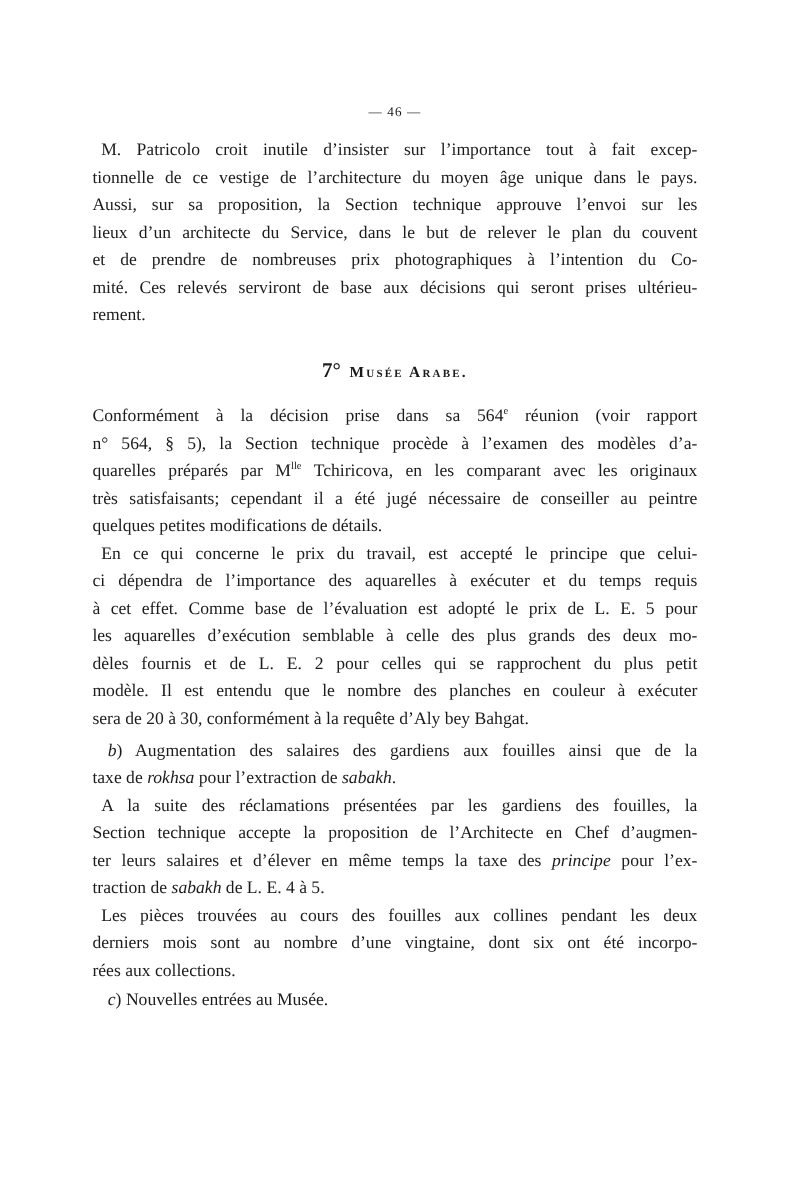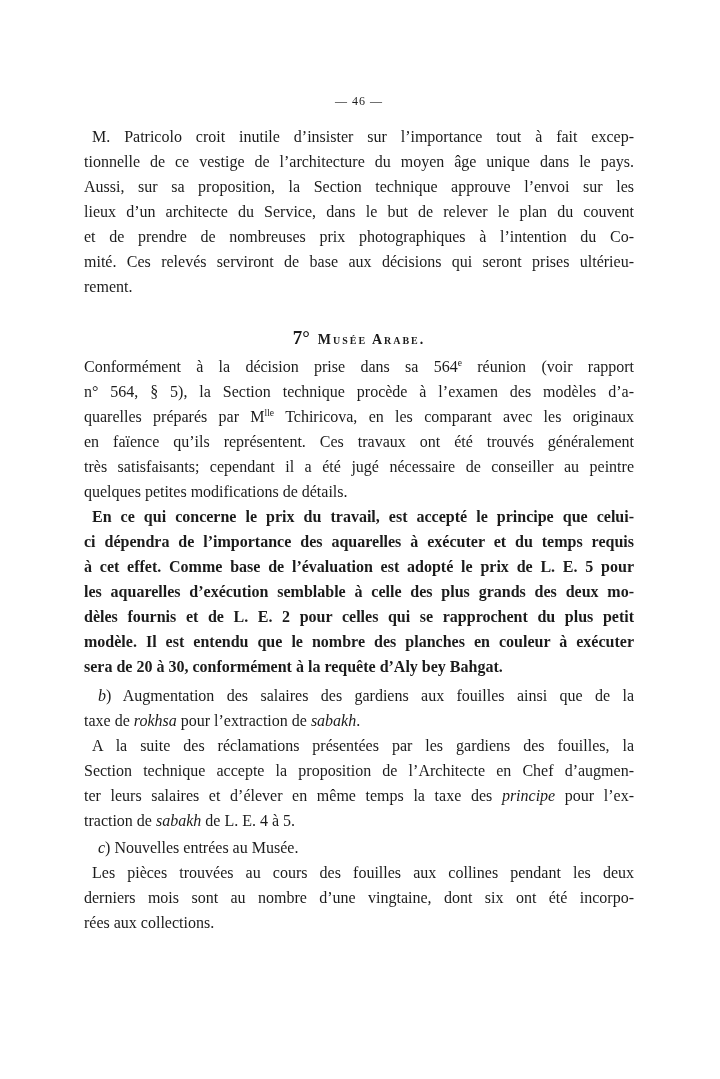--- a/index.html
+++ b/index.html
@@ -57,49 +57,48 @@
       <div class="block paragraph" style="margin-top: 10px;">
         <div class="line fill indent">M. Patricolo croit inutile d’insister sur l’importance tout à fait excep-</div>
         <div class="line fill">tionnelle de ce vestige de l’architecture du moyen âge unique dans le pays.</div>
         <div class="line fill">Aussi, sur sa proposition, la Section technique approuve l’envoi sur les</div>
         <div class="line fill">lieux d’un architecte du Service, dans le but de relever le plan du couvent</div>
         <div class="line fill">et de prendre de nombreuses prix photographiques à l’intention du Co-</div>
         <div class="line fill">mité. Ces relevés serviront de base aux décisions qui seront prises ultérieu-</div>
         <div class="line">rement.</div>
       </div>
       <div class="block section-heading" style="margin-top: 26px;"><span class="h-num">7°</span> <span class="h-title">Musée Arabe.</span></div>
-      <div class="block paragraph" style="margin-top: 2px;">
+      <div class="block paragraph" style="margin-top: 14px;">
         <div class="line fill">Conformément à la décision prise dans sa 564<sup>e</sup> réunion (voir rapport</div>
         <div class="line fill">n° 564, § 5), la Section technique procède à l’examen des modèles d’a-</div>
         <div class="line fill">quarelles préparés par M<sup>lle</sup> Tchiricova, en les comparant avec les originaux</div>
-        <div class="line fill">en faïence qu’ils représentent. Ces travaux ont été trouvés généralement</div>
         <div class="line fill">très satisfaisants; cependant il a été jugé nécessaire de conseiller au peintre</div>
         <div class="line">quelques petites modifications de détails.</div>
       </div>
-      <div class="block paragraph" style="margin-top: 0px; font-weight: bold;">
+      <div class="block paragraph" style="margin-top: 0px;">
         <div class="line fill indent">En ce qui concerne le prix du travail, est accepté le principe que celui-</div>
         <div class="line fill">ci dépendra de l’importance des aquarelles à exécuter et du temps requis</div>
         <div class="line fill">à cet effet. Comme base de l’évaluation est adopté le prix de L. E. 5 pour</div>
         <div class="line fill">les aquarelles d’exécution semblable à celle des plus grands des deux mo-</div>
         <div class="line fill">dèles fournis et de L. E. 2 pour celles qui se rapprochent du plus petit</div>
         <div class="line fill">modèle. Il est entendu que le nombre des planches en couleur à exécuter</div>
         <div class="line">sera de 20 à 30, conformément à la requête d’Aly bey Bahgat.</div>
       </div>
       <div class="block item" style="margin-top: 4px;">
         <div class="line fill indent-item"><i>b</i>) Augmentation des salaires des gardiens aux fouilles ainsi que de la</div>
         <div class="line">taxe de <i>rokhsa</i> pour l’extraction de <i>sabakh</i>.</div>
       </div>
       <div class="block paragraph" style="margin-top: 0px;">
         <div class="line fill indent">A la suite des réclamations présentées par les gardiens des fouilles, la</div>
         <div class="line fill">Section technique accepte la proposition de l’Architecte en Chef d’augmen-</div>
         <div class="line fill">ter leurs salaires et d’élever en même temps la taxe des <i>principe</i> pour l’ex-</div>
         <div class="line">traction de <i>sabakh</i> de L. E. 4 à 5.</div>
       </div>
-      <div class="block item" style="margin-top: 2px;">
-        <div class="line indent-item"><i>c</i>) Nouvelles entrées au Musée.</div>
-      </div>
       <div class="block paragraph" style="margin-top: 0px;">
         <div class="line fill indent">Les pièces trouvées au cours des fouilles aux collines pendant les deux</div>
         <div class="line fill">derniers mois sont au nombre d’une vingtaine, dont six ont été incorpo-</div>
         <div class="line">rées aux collections.</div>
       </div>
+      <div class="block item" style="margin-top: 2px;">
+        <div class="line indent-item"><i>c</i>) Nouvelles entrées au Musée.</div>
+      </div>
     </div>
 </div>
 
 </body></html>

